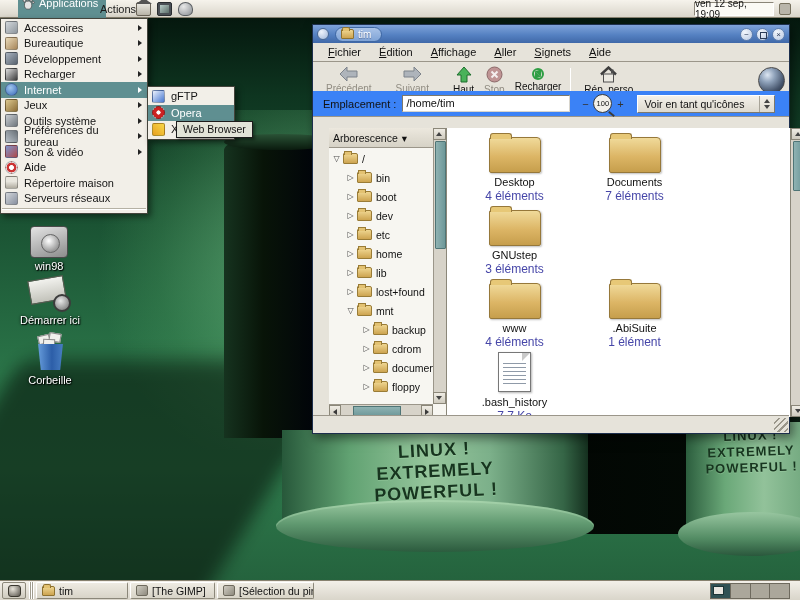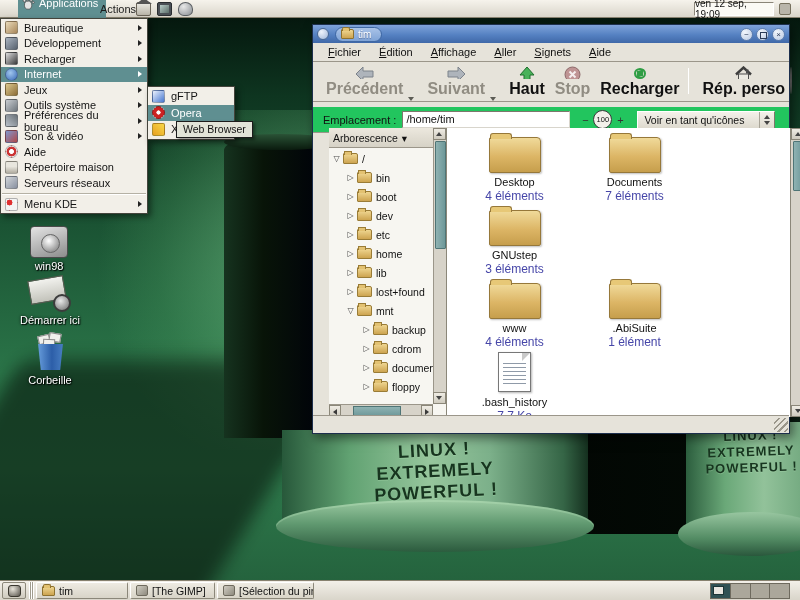--- a/index.html
+++ b/index.html
@@ -90,30 +90,30 @@
   .wbtn{width:13px;height:13px;border-radius:50%;background:radial-gradient(circle at 35% 30%,#f2f6fc,#b7c7e1);
     border:1px solid #5e7eae;font-size:8px;line-height:11px;text-align:center;color:#2c3c58;position:relative;}
   .wbtn.max::before{content:"";position:absolute;left:3px;top:3px;width:5px;height:5px;border:1px solid #2c3c58;}
   .menubar{position:absolute;left:0;top:18px;width:100%;height:19px;background:#e6e3da;border-bottom:1px solid #9b968a;
     display:flex;align-items:center;padding-left:6px;}
   .wmenu{font-size:11px;padding:0 9px;display:inline-block;}
   .wmenu::first-letter{text-decoration:underline;}
   .toolbar{position:absolute;left:0;top:37px;width:100%;height:40px;background:#e6e3da;border-bottom:1px solid #9b968a;
     display:flex;align-items:flex-start;padding:3px 4px 0 8px;}
   .tbtn{display:flex;flex-direction:column;align-items:center;justify-content:flex-start;gap:1px;height:34px;padding:1px 5px;border-radius:2px;}
-  .tbtn .lbl{font-size:16px;color:#111;white-space:nowrap;font-weight:bold;}
+  .tbtn .lbl{font-size:10px;color:#111;white-space:nowrap;}
   .tbtn.dis .lbl{color:#908c82;}
   .tcaret{align-self:flex-end;margin:14px 8px 0 0;border-top:4px solid #5c5c55;border-left:3.5px solid transparent;border-right:3.5px solid transparent;}
   .tsep{width:1px;height:26px;background:#aaa698;border-right:1px solid #fff;margin:3px 8px 0 4px;}
   .reload-ic{width:12px;height:12px;border:2.5px solid #2f9e44;border-radius:50%;position:relative;margin-top:2px;}
   .reload-ic::before{content:"";position:absolute;top:-5px;right:-3px;border:4px solid transparent;border-bottom:6px solid #2f9e44;transform:rotate(40deg);}
   .reload-ic::after{content:"";position:absolute;bottom:-5px;left:-3px;border:4px solid transparent;border-top:6px solid #2f9e44;transform:rotate(40deg);}
   .throbber{margin-left:auto;width:27px;height:27px;border-radius:50%;margin-top:2px;border:1px solid #4a4a4a;
     background:radial-gradient(circle at 34% 28%,#dce6f2 0%,#8fa2ba 30%,#46556c 68%,#1d2836 100%);}
-  .locbar{position:absolute;left:0;top:82px;width:100%;height:26px;background:#22c55e;border-bottom:1px solid #9b968a;
+  .locbar{position:absolute;left:0;top:66px;width:100%;height:26px;background:#3b82f6;border-bottom:1px solid #9b968a;
     display:flex;align-items:center;padding:0 6px 0 10px;font-size:11px;}
   .loc-input{width:168px;height:17px;background:#fff;border:1px solid;border-color:#7c786c #d8d5cc #d8d5cc #7c786c;
     font-size:11px;padding:1px 3px;margin-left:6px;white-space:nowrap;overflow:hidden;}
   .zoomctl{display:flex;align-items:center;gap:3px;margin-left:10px;}
   .zbtn{font-size:11px;color:#333;width:10px;text-align:center;}
   .mag{width:19px;height:19px;border-radius:50%;border:1.5px solid #3a3a3a;font-size:7.5px;display:flex;align-items:center;justify-content:center;position:relative;background:#f2f0ea;}
   .mag::after{content:"";position:absolute;right:-4px;bottom:-3px;width:7px;height:2px;background:#3a3a3a;transform:rotate(40deg);}
   .combo{margin-left:12px;width:138px;height:18px;background:linear-gradient(180deg,#f4f1ea,#ddd9ce);
     border:1px solid;border-color:#fff #7c786c #7c786c #fff;display:flex;align-items:center;font-size:10.5px;padding-left:6px;}
   .combo .arrows{margin-left:auto;width:15px;height:100%;border-left:1px solid #a8a498;display:flex;flex-direction:column;align-items:center;justify-content:center;gap:2px;}
@@ -462,20 +462,24 @@
     </div>
     <div class="panel-ico ico-house" style="left:136px;"></div>
     <div class="panel-ico ico-term" style="left:157px;"></div>
     <div class="panel-ico ico-mouse" style="left:178px;"></div>
     <div class="clock">ven 12 sep, 19:09</div>
     <div class="panel-right-ico"></div>
   </div>
 
   <div class="gmenu">
     <div class="menu-item has-sub">
+      <span class="mi-ico" style="background:linear-gradient(135deg,#d2d7db,#8f979e);"></span>
+      <span>Accessoires</span>
+    </div>
+    <div class="menu-item has-sub">
       <span class="mi-ico" style="background:linear-gradient(135deg,#e9dab9,#a8875a);"></span>
       <span>Bureautique</span>
     </div>
     <div class="menu-item has-sub">
       <span class="mi-ico" style="background:linear-gradient(135deg,#aab4c0,#59636f);"></span>
       <span>Développement</span>
     </div>
     <div class="menu-item has-sub">
       <span class="mi-ico" style="background:linear-gradient(135deg,#dedede,#3b3b3b);"></span>
       <span>Recharger</span>
@@ -506,24 +510,20 @@
     </div>
     <div class="menu-item">
       <span class="mi-ico" style="background:linear-gradient(180deg,#e8e6de 40%,#b0aca0);"></span>
       <span>Répertoire maison</span>
     </div>
     <div class="menu-item">
       <span class="mi-ico" style="background:linear-gradient(135deg,#d2d6da,#8890a0);"></span>
       <span>Serveurs réseaux</span>
     </div>
     <div class="menu-sep"></div>
-    <div class="menu-item has-sub">
-      <span class="mi-ico" style="background:radial-gradient(circle at 32% 32%,#e03030 26%,#f4f4f4 30%);"></span>
-      <span>Menu KDE</span>
-    </div>
   </div>
 
   <div class="submenu">
     <div class="menu-item">
       <span class="mi-ico" style="background:linear-gradient(135deg,#eaf1fd,#4878d0);"></span>
       <span>gFTP</span>
     </div>
     <div class="menu-item sel">
       <span class="mi-ico" style="border-radius:50%;background:radial-gradient(circle,#fff 24%,#cc2222 30% 72%,#f6f6f6 76%);"></span>
       <span>Opera</span>

